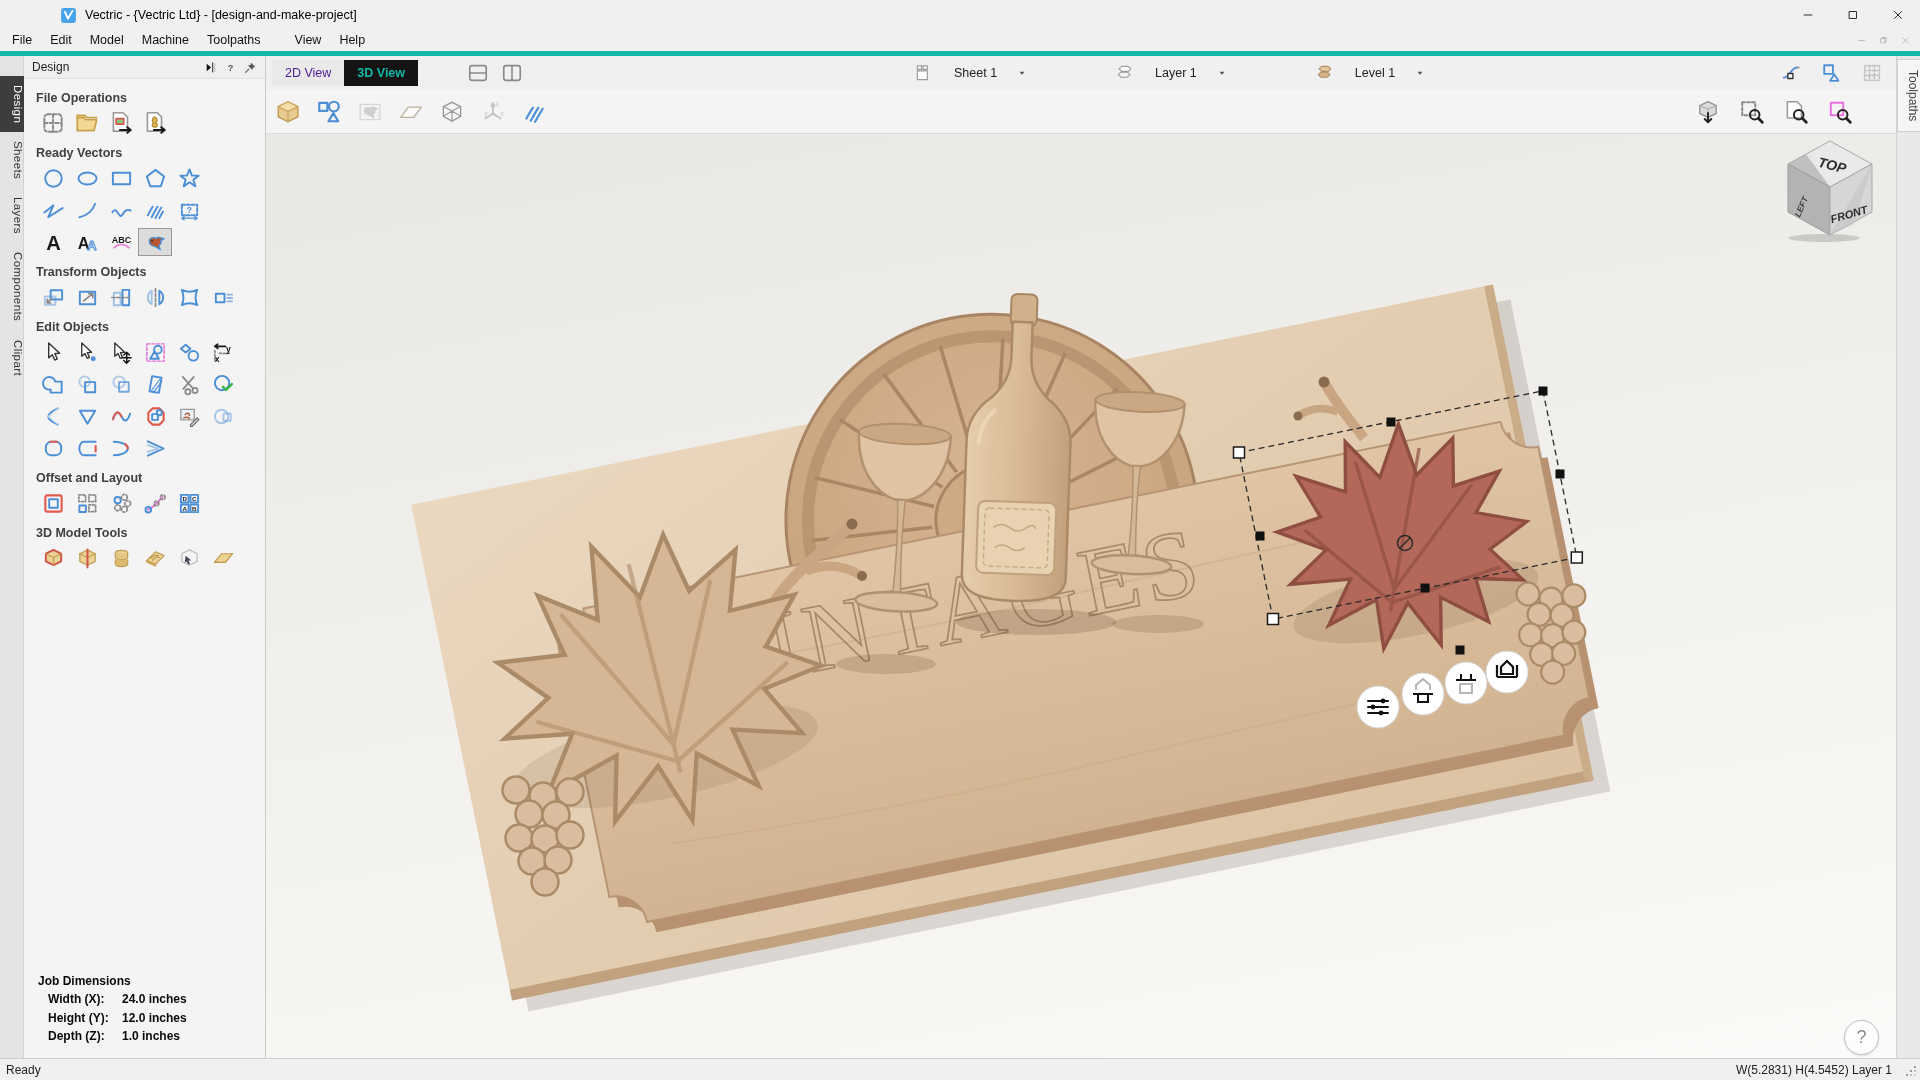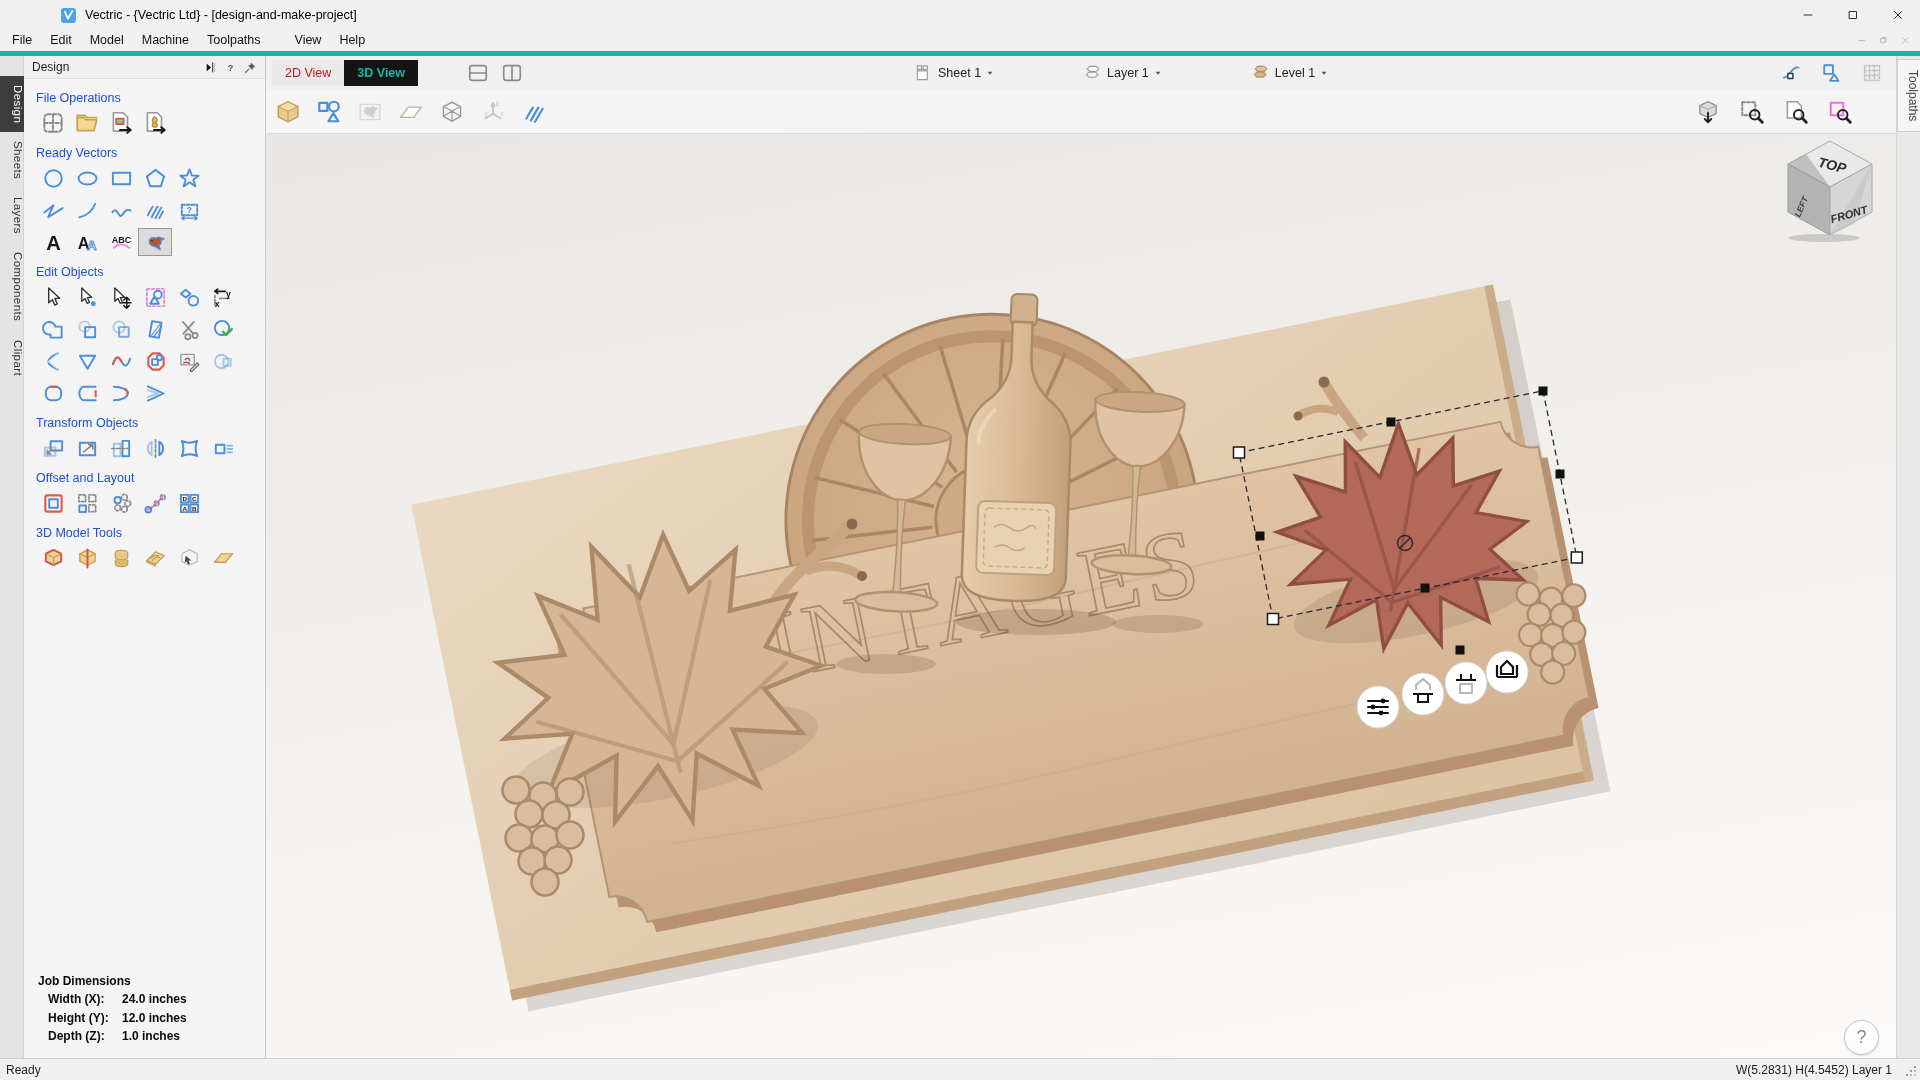--- a/index.html
+++ b/index.html
@@ -28,41 +28,41 @@
   .side-tab{writing-mode:vertical-rl;font-size:11.5px;color:#333;padding:9px 0;text-align:center;width:24px;box-sizing:border-box;letter-spacing:.4px}
   .side-tab.active{background:#3d3d3d;color:#fff}
   
   #panel{width:242px;background:#f4f4f4;border-right:1px solid #c9c9c9;box-sizing:border-box;display:flex;flex-direction:column}
   #panel-header{height:22px;display:flex;align-items:center;background:#efefef;border-bottom:1px solid #e0e0e0;padding:0 6px}
   #panel-header .ph-title{font-size:12px;color:#222;flex:1;padding-left:2px}
   .ph-btn{width:18px;height:16px;display:flex;align-items:center;justify-content:center;margin-left:2px}
   .ph-btn svg{width:13px;height:13px}
   #sections{padding:6px 0 0 12px}
   .section{margin-bottom:7px}
-  .sec-title{font-size:12.5px;font-weight:normal;color:#1d4ed8;margin:6px 0 4px 0}
+  .sec-title{font-size:12.5px;font-weight:bold;color:#404040;margin:6px 0 4px 0}
   .grid{display:grid;grid-auto-rows:30px;column-gap:0;row-gap:2px}
   .tool{width:34px;height:28px;display:flex;align-items:center;justify-content:center;border:1px solid transparent;box-sizing:border-box}
   .tool svg{width:25px;height:23px}
   .tool.pressed{background:#dcdcdc;border:1px solid #979797}
   .tool.big svg{width:28px;height:26px}
   #panel .spacer{flex:1}
   #job-dims{padding:0 0 12px 14px;font-weight:bold;font-size:12px;color:#0a0a0a;line-height:1.55}
   .jd-row{padding-left:10px}
   .jd-l{display:inline-block;min-width:74px}
   
   #canvas{flex:1;position:relative;overflow:hidden;background:linear-gradient(170deg,#e8e6e3 0%,#f1efec 45%,#fbfaf8 100%)}
   #row1{position:relative;z-index:3;height:34px;background:#f0f0f0;display:flex;align-items:center}
-  .vtab{height:26px;line-height:26px;padding:0 13px;font-size:12.5px;color:#b91c1c;background:#e9e9e9;margin-top:0}
+  .vtab{height:26px;line-height:26px;padding:0 13px;font-size:12.5px;color:#4c1d95;background:#e9e9e9;margin-top:0}
   .vtab.active{background:#141414;color:#14b8a6;font-weight:bold}
   #view-tabs{display:flex;margin-left:6px}
   #split-buttons{display:flex;gap:6px;margin-left:46px}
   .icon-btn{width:28px;height:26px;display:flex;align-items:center;justify-content:center}
   .icon-btn svg{width:22px;height:22px}
   #dropdowns{position:absolute;left:648px;top:0;height:34px;display:flex;align-items:center;gap:88px}
-  .dd{display:flex;align-items:center;gap:4px}
+  .dd{display:flex;align-items:center;gap:20px}
   .dd-ic svg{width:20px;height:20px;display:block}
   .dd-label{font-size:12.5px;color:#222}
   .dd-caret svg{width:10px;height:10px;display:block}
   #snaps{margin-left:auto;display:flex;gap:12px;margin-right:10px}
   #row2{position:relative;z-index:3;height:44px;background:#f4f4f4;border-bottom:1px solid #dadada;display:flex;align-items:center;box-sizing:border-box}
   #view-buttons{display:flex;gap:13px;margin-left:8px}
   #view-buttons .icon-btn svg,#zoom-buttons .icon-btn svg{width:26px;height:26px}
   #zoom-buttons{margin-left:auto;display:flex;gap:16px;margin-right:42px}
   .disabled{filter:grayscale(1) opacity(.45)}
   #scene-svg{position:absolute;left:0;top:0;z-index:1}
@@ -288,20 +288,63 @@
             </div>
             <div class="tool pressed">
               <svg viewBox="0 0 24 24" fill="none" stroke-linecap="round" stroke-linejoin="round">
                 <path d="M13 8c-3-2.2-7.5-1-7.5 3 0 3 3 5 6 5l5.5 3.5-1.5-4.5c2-1 3-3 2-5l3.5-2-4.5-1c-1-1-2.5-1-3.5 1z" fill="#b5562e" stroke="#4c8fd6" stroke-width="1.4"></path>
                 <circle cx="8.3" cy="10.3" r=".95" fill="#222" stroke="none"></circle>
               </svg>
             </div>
           </div>
         </div>
         <div class="section">
+          <div class="sec-title">Transform Objects</div>
+          <div class="grid" style="grid-template-columns: repeat(6, 34px);">
+            <div class="tool">
+              <svg viewBox="0 0 24 24" fill="none" stroke-linecap="round" stroke-linejoin="round">
+                <rect x="3" y="11" width="11" height="8.5" stroke="#4c8fd6" stroke-width="2" opacity=".45"></rect>
+                <rect x="9" y="4.5" width="12" height="9.5" stroke="#4c8fd6" stroke-width="2"></rect>
+                <path d="M5.5 17.5 10 13m-4.5 4.5h3.5m-3.5 0V14" stroke="#8a8a8a" stroke-width="1.8"></path>
+              </svg>
+            </div>
+            <div class="tool">
+              <svg viewBox="0 0 24 24" fill="none" stroke-linecap="round" stroke-linejoin="round">
+                <rect x="4" y="6" width="16" height="13" stroke="#4c8fd6" stroke-width="2"></rect>
+                <path d="M8 15.5 17.5 8m0 0h-4.2m4.2 0v4.2" stroke="#8a8a8a" stroke-width="1.8"></path>
+              </svg>
+            </div>
+            <div class="tool">
+              <svg viewBox="0 0 24 24" fill="none" stroke-linecap="round" stroke-linejoin="round">
+                <rect x="4" y="7" width="7" height="13" stroke="#4c8fd6" stroke-width="2" opacity=".5"></rect>
+                <rect x="13" y="4" width="7" height="16" stroke="#4c8fd6" stroke-width="2"></rect>
+                <path d="M2 12h20" stroke="#8a8a8a" stroke-width="1.8" stroke-dasharray="3 2"></path>
+              </svg>
+            </div>
+            <div class="tool">
+              <svg viewBox="0 0 24 24" fill="none" stroke-linecap="round" stroke-linejoin="round">
+                <path d="M8 5c-3 2-4 4-4 7s1 5 4 7z" stroke="#4c8fd6" stroke-width="2" opacity=".5"></path>
+                <path d="M16 5c3 2 4 4 4 7s-1 5-4 7z" stroke="#4c8fd6" stroke-width="2"></path>
+                <path d="M12 3v18" stroke="#8a8a8a" stroke-width="1.8" stroke-dasharray="3 2"></path>
+              </svg>
+            </div>
+            <div class="tool">
+              <svg viewBox="0 0 24 24" fill="none" stroke-linecap="round" stroke-linejoin="round">
+                <path d="M4 4c5 2.5 11 2.5 16 0-2 5-2 11 0 16-5-2.5-11-2.5-16 0 2-5 2-11 0-16z" stroke="#4c8fd6" stroke-width="2"></path>
+              </svg>
+            </div>
+            <div class="tool">
+              <svg viewBox="0 0 24 24" fill="none" stroke-linecap="round" stroke-linejoin="round">
+                <rect x="4" y="8" width="9" height="9" stroke="#4c8fd6" stroke-width="2"></rect>
+                <path d="M16 9h5M16 12.5h5M16 16h5" stroke="#4c8fd6" stroke-width="2" opacity=".6"></path>
+              </svg>
+            </div>
+          </div>
+        </div>
+        <div class="section">
           <div class="sec-title">Edit Objects</div>
           <div class="grid" style="grid-template-columns: repeat(6, 34px);">
             <div class="tool">
               <svg viewBox="0 0 24 24" fill="none" stroke-linecap="round" stroke-linejoin="round">
                 <path d="M7 2v15.5l3.8-3.2 2.5 5.6 2.6-1.2-2.5-5.6 5-.4z" fill="#fff" stroke="#333" stroke-width="1.5"></path>
               </svg>
             </div>
             <div class="tool">
               <svg viewBox="0 0 24 24" fill="none" stroke-linecap="round" stroke-linejoin="round">
                 <path d="M6 2v14l3.4-2.9 2.2 5 2.4-1-2.2-5 4.5-.4z" fill="#fff" stroke="#333" stroke-width="1.4"></path>
@@ -423,63 +466,20 @@
             <div class="tool">
               <svg viewBox="0 0 24 24" fill="none" stroke-linecap="round" stroke-linejoin="round">
                 <path d="M4 5c8 0 14.5 3 14.5 7S12 19 4 19" stroke="#4c8fd6" stroke-width="2"></path>
                 <path d="M16 7.5c1.7 1.3 2.5 2.8 2.5 4.5" stroke="#e05a4e" stroke-width="2.2"></path>
               </svg>
             </div>
             <div class="tool">
               <svg viewBox="0 0 24 24" fill="none" stroke-linecap="round" stroke-linejoin="round">
                 <path d="M4 4.5l16.5 7.5L4 19.5" stroke="#4c8fd6" stroke-width="2"></path>
                 <path d="M4 8.5l11 3.5-11 3.5" stroke="#4c8fd6" stroke-width="2" opacity=".45"></path>
-              </svg>
-            </div>
-          </div>
-        </div>
-        <div class="section">
-          <div class="sec-title">Transform Objects</div>
-          <div class="grid" style="grid-template-columns: repeat(6, 34px);">
-            <div class="tool">
-              <svg viewBox="0 0 24 24" fill="none" stroke-linecap="round" stroke-linejoin="round">
-                <rect x="3" y="11" width="11" height="8.5" stroke="#4c8fd6" stroke-width="2" opacity=".45"></rect>
-                <rect x="9" y="4.5" width="12" height="9.5" stroke="#4c8fd6" stroke-width="2"></rect>
-                <path d="M5.5 17.5 10 13m-4.5 4.5h3.5m-3.5 0V14" stroke="#8a8a8a" stroke-width="1.8"></path>
-              </svg>
-            </div>
-            <div class="tool">
-              <svg viewBox="0 0 24 24" fill="none" stroke-linecap="round" stroke-linejoin="round">
-                <rect x="4" y="6" width="16" height="13" stroke="#4c8fd6" stroke-width="2"></rect>
-                <path d="M8 15.5 17.5 8m0 0h-4.2m4.2 0v4.2" stroke="#8a8a8a" stroke-width="1.8"></path>
-              </svg>
-            </div>
-            <div class="tool">
-              <svg viewBox="0 0 24 24" fill="none" stroke-linecap="round" stroke-linejoin="round">
-                <rect x="4" y="7" width="7" height="13" stroke="#4c8fd6" stroke-width="2" opacity=".5"></rect>
-                <rect x="13" y="4" width="7" height="16" stroke="#4c8fd6" stroke-width="2"></rect>
-                <path d="M2 12h20" stroke="#8a8a8a" stroke-width="1.8" stroke-dasharray="3 2"></path>
-              </svg>
-            </div>
-            <div class="tool">
-              <svg viewBox="0 0 24 24" fill="none" stroke-linecap="round" stroke-linejoin="round">
-                <path d="M8 5c-3 2-4 4-4 7s1 5 4 7z" stroke="#4c8fd6" stroke-width="2" opacity=".5"></path>
-                <path d="M16 5c3 2 4 4 4 7s-1 5-4 7z" stroke="#4c8fd6" stroke-width="2"></path>
-                <path d="M12 3v18" stroke="#8a8a8a" stroke-width="1.8" stroke-dasharray="3 2"></path>
-              </svg>
-            </div>
-            <div class="tool">
-              <svg viewBox="0 0 24 24" fill="none" stroke-linecap="round" stroke-linejoin="round">
-                <path d="M4 4c5 2.5 11 2.5 16 0-2 5-2 11 0 16-5-2.5-11-2.5-16 0 2-5 2-11 0-16z" stroke="#4c8fd6" stroke-width="2"></path>
-              </svg>
-            </div>
-            <div class="tool">
-              <svg viewBox="0 0 24 24" fill="none" stroke-linecap="round" stroke-linejoin="round">
-                <rect x="4" y="8" width="9" height="9" stroke="#4c8fd6" stroke-width="2"></rect>
-                <path d="M16 9h5M16 12.5h5M16 16h5" stroke="#4c8fd6" stroke-width="2" opacity=".6"></path>
               </svg>
             </div>
           </div>
         </div>
         <div class="section">
           <div class="sec-title">Offset and Layout</div>
           <div class="grid" style="grid-template-columns: repeat(5, 34px);">
             <div class="tool">
               <svg viewBox="0 0 24 24" fill="none" stroke-linecap="round" stroke-linejoin="round">
                 <rect x="3.5" y="3.5" width="17" height="17" rx="2" stroke="#e05a4e" stroke-width="2.2"></rect>

